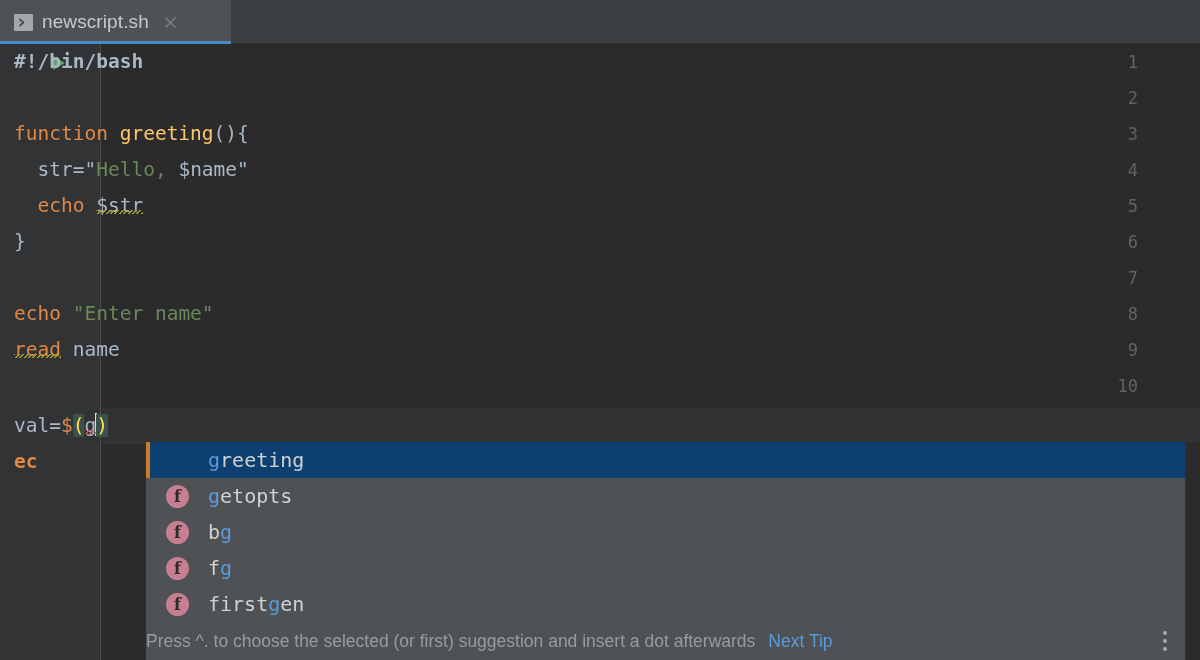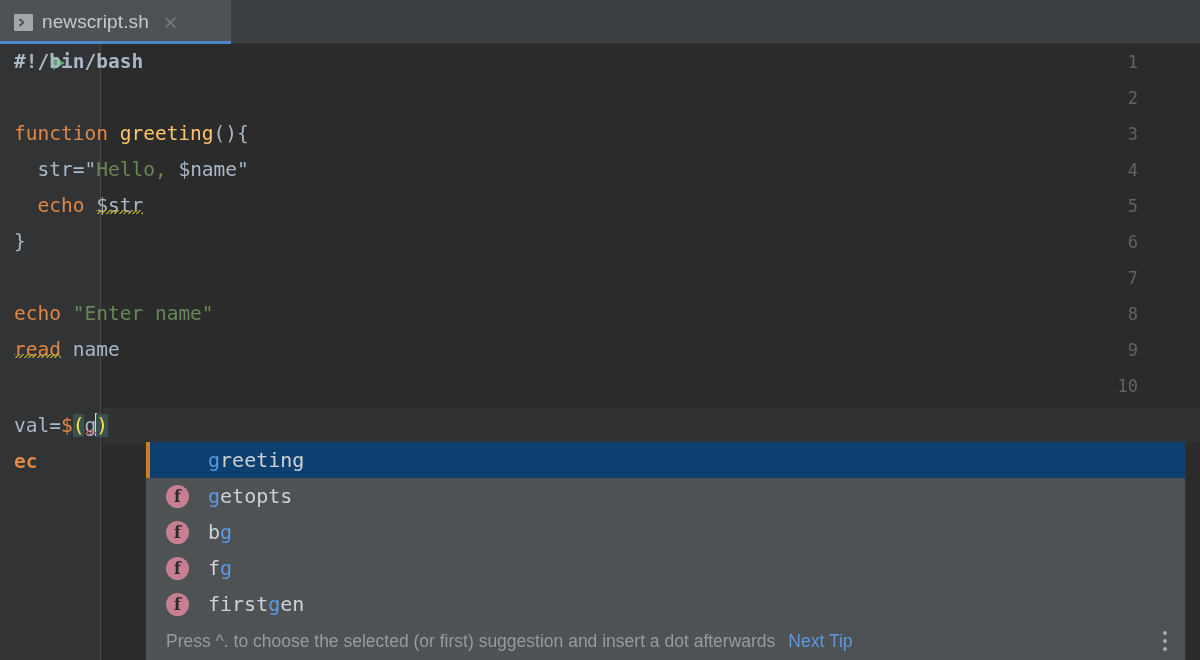--- a/index.html
+++ b/index.html
@@ -261,21 +261,20 @@
   }
   .cl-label .m { color: #5c9adf; }
 
   .hintbar {
     position: absolute;
     left: 0; right: 0; bottom: 0;
     height: 38px;
     background: #4e5254;
     display: flex;
     align-items: center;
-    padding-left: 20px;
     box-sizing: border-box;
   }
   .hint-text {
     font-size: 17.5px;
     color: #989b9d;
     white-space: nowrap;
   }
   .hint-link {
     margin-left: 13px;
     font-size: 17.5px;

